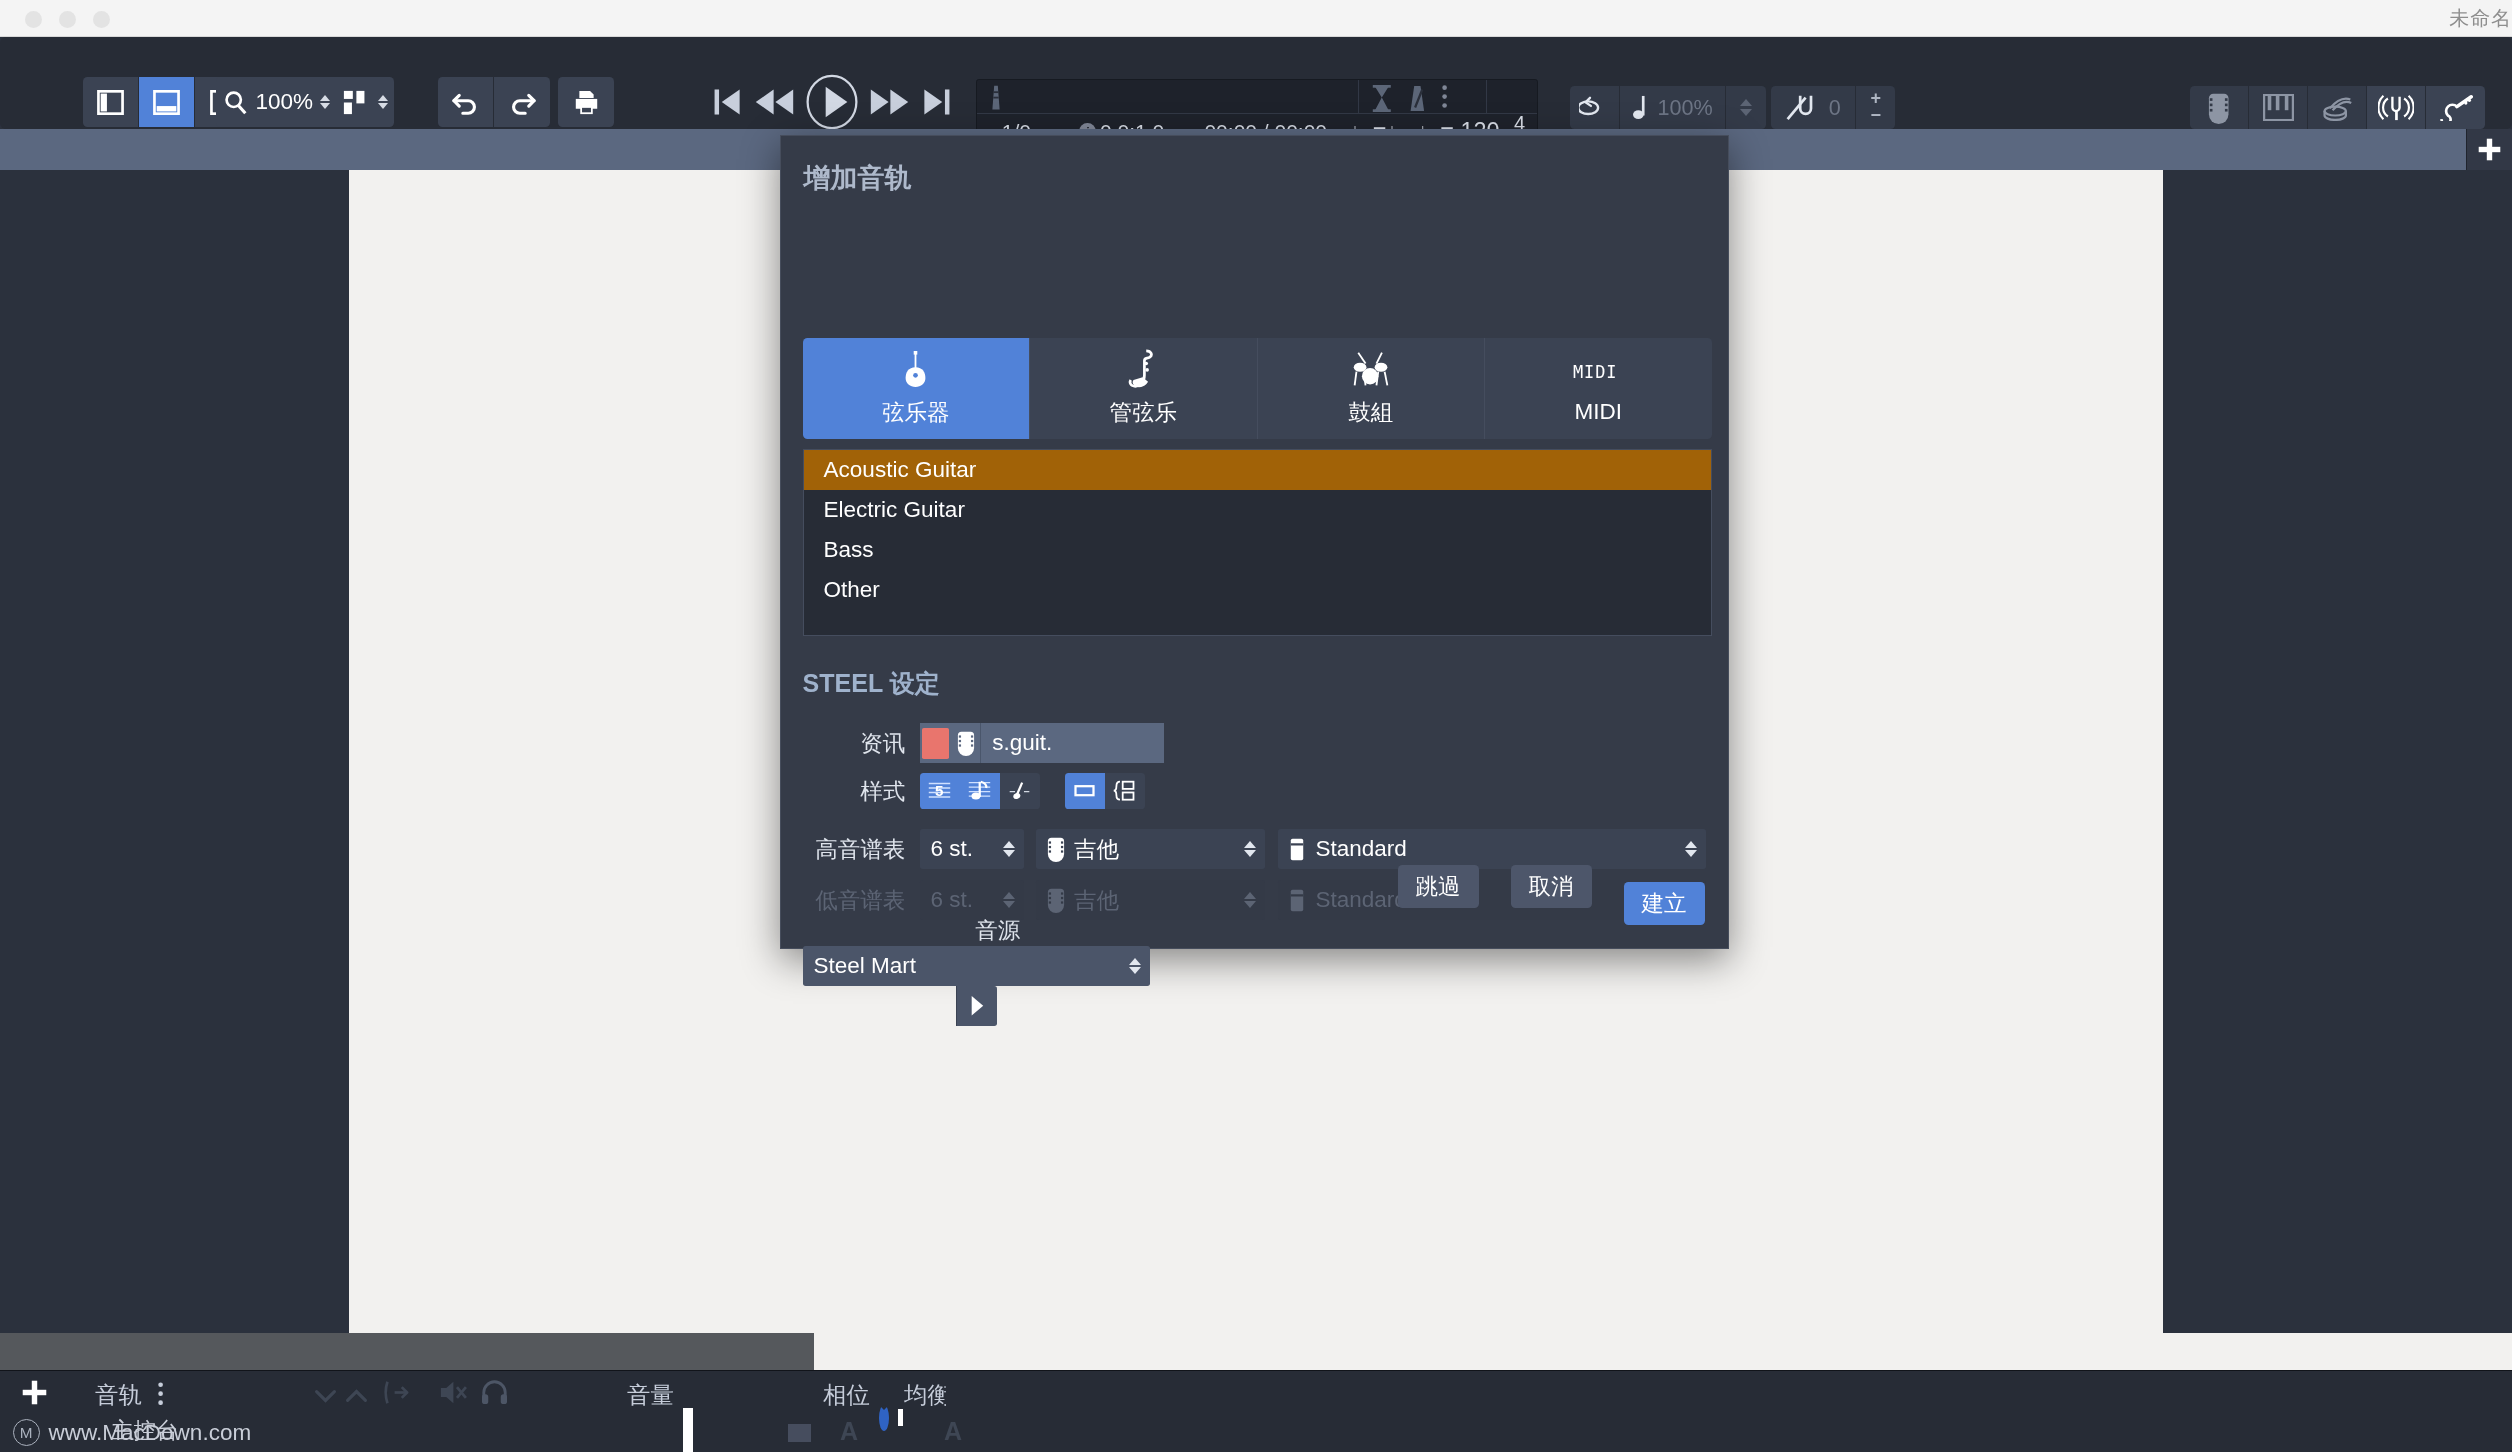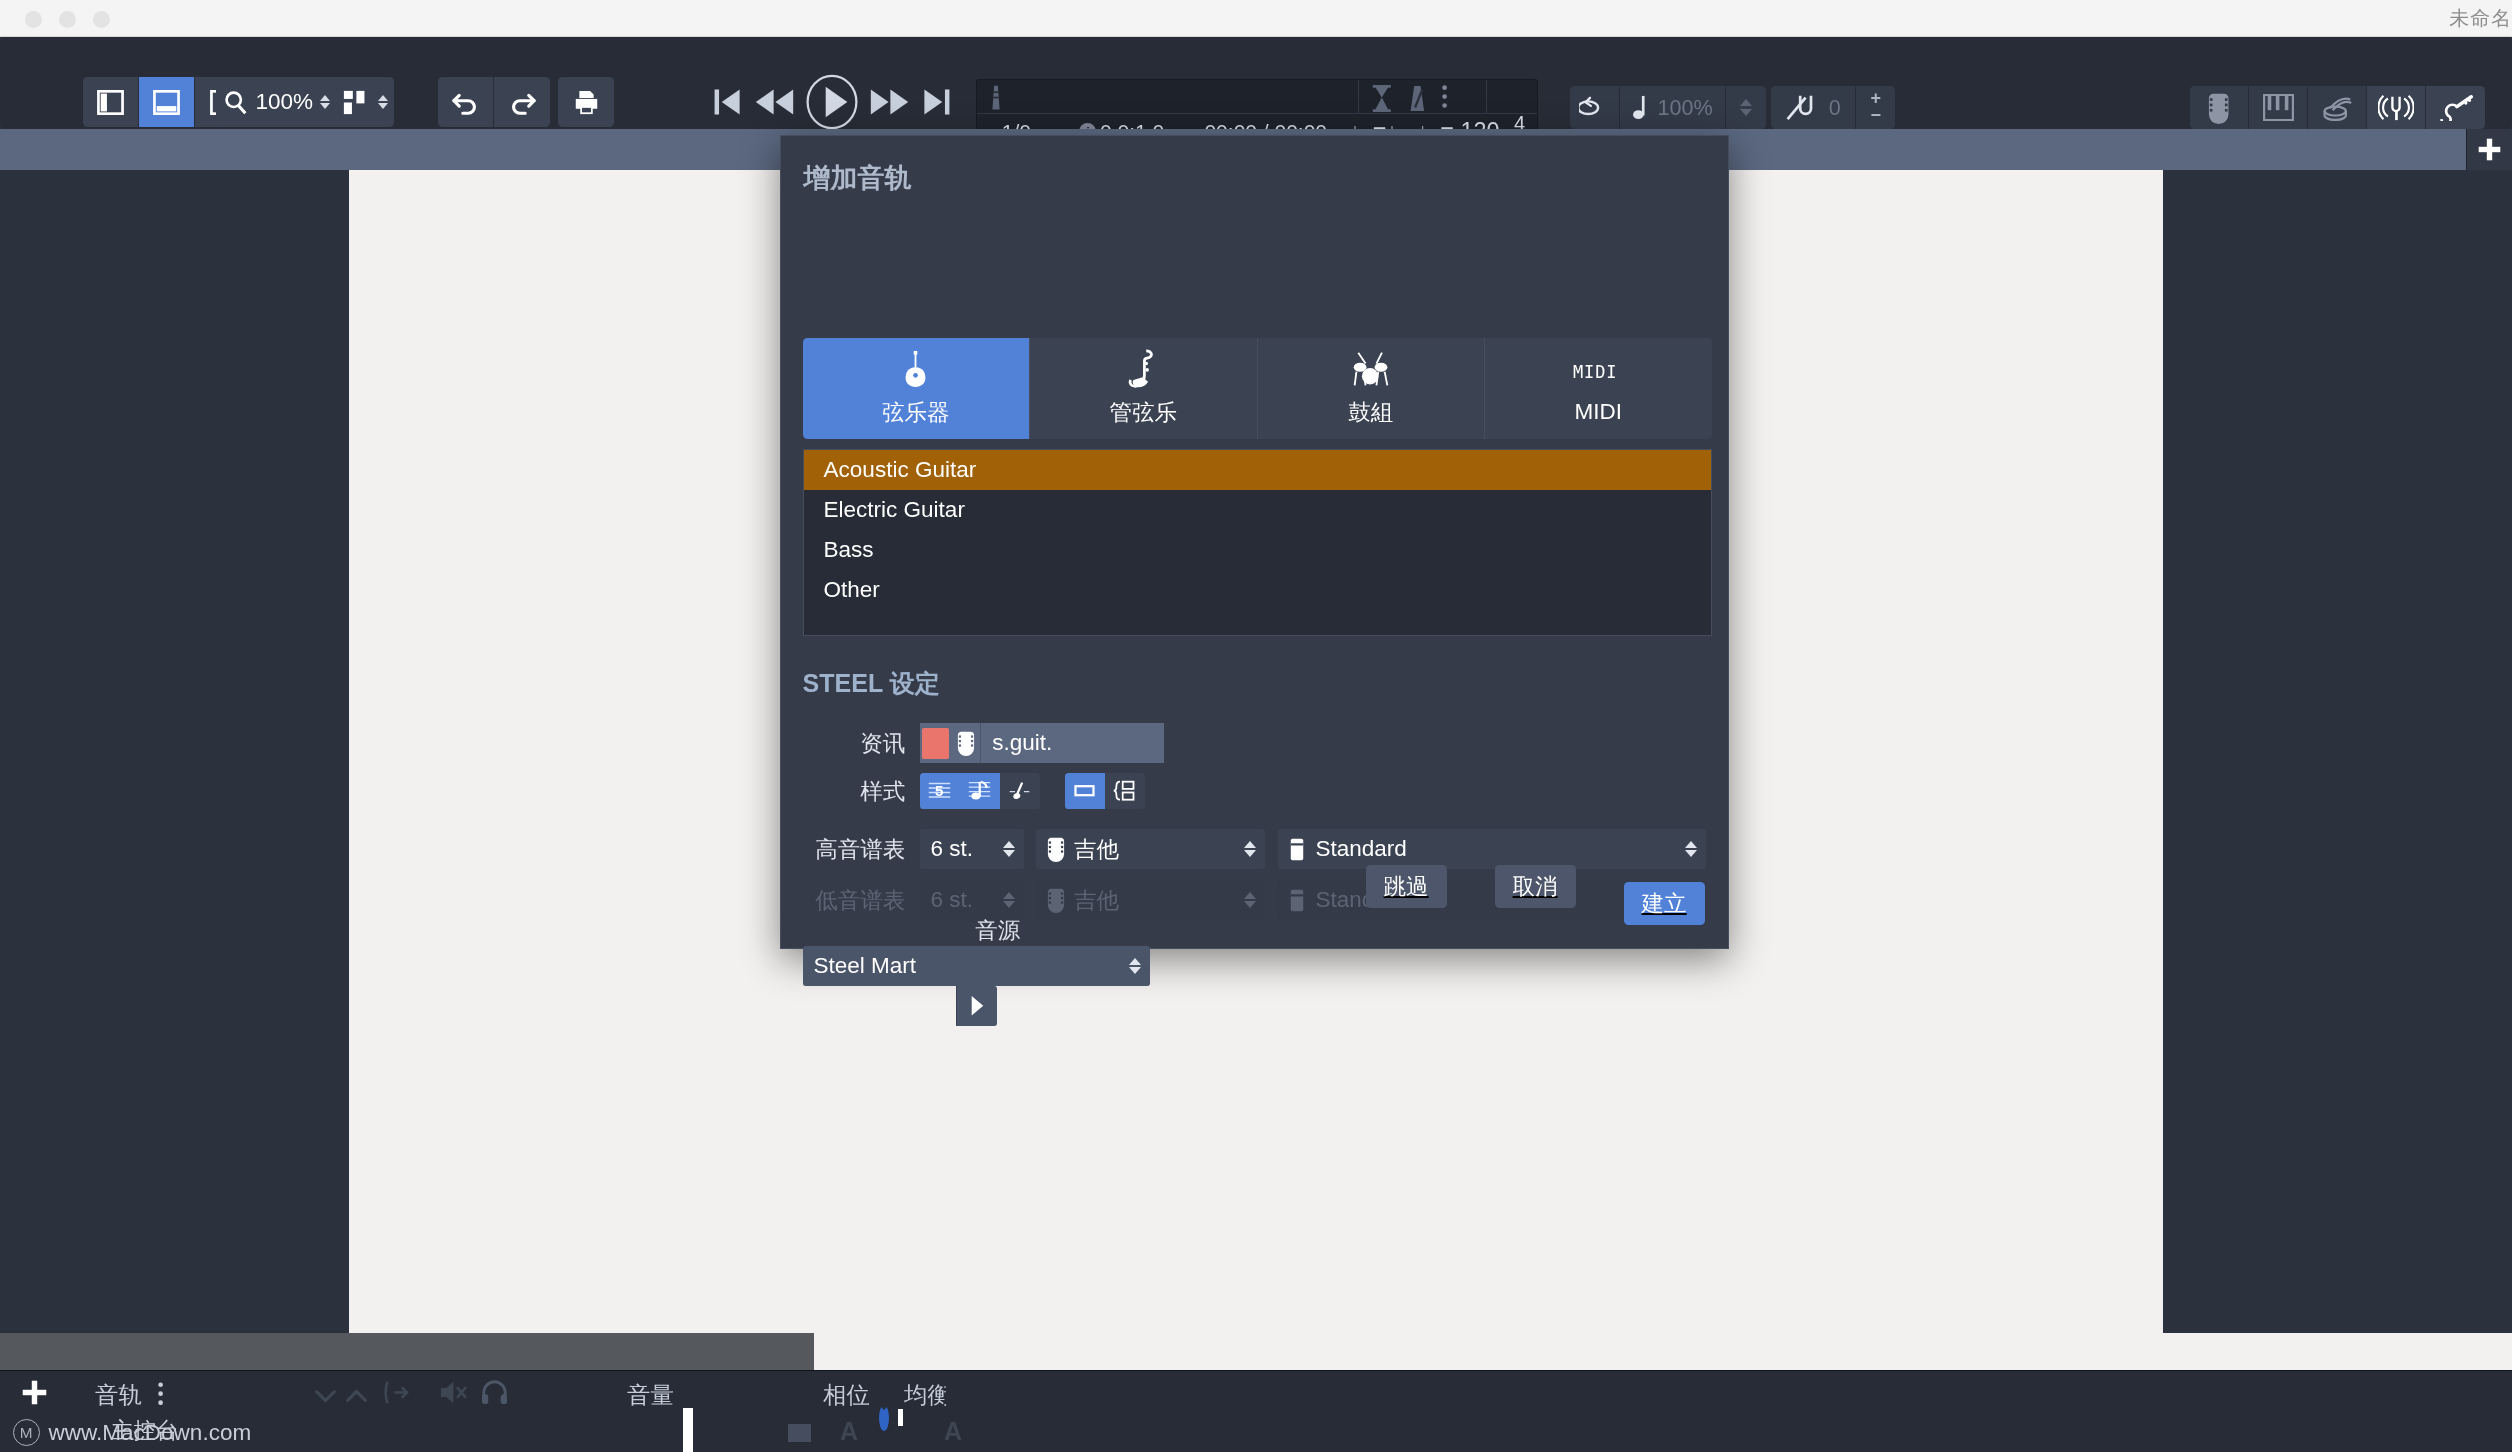--- a/index.html
+++ b/index.html
@@ -201,21 +201,21 @@
   .chev.dim b.u { border-bottom-color: #5c6474; }
   .chev.dim b.d { border-top-color: #5c6474; }
 
   .toggle-grp { display: flex; border-radius: 3.6px; overflow: hidden; }
   .tgl {
     width: 40px; height: 36px; background: #3b4353;
     display: flex; align-items: center; justify-content: center;
   }
   .tgl.on { background: #5182d8; }
 
-  .btnrow { position: absolute; right: 23.4px; bottom: 23.4px; display: flex; gap: 48px; text-decoration: underline; }
+  .btnrow { position: absolute; right: 23.4px; bottom: 23.4px; display: flex; gap: 32px; }
   .dbtn {
     min-width: 81px; height: 43px; border-radius: 4.5px;
     display: flex; align-items: center; justify-content: center;
     color: #fff; font-size: 22.5px; padding: 0 16px; background: #4d566a;
   }
   .dbtn.primary { background: #5182d8; margin-top: 17px; }
 
   
   .mixer {
     position: absolute; left: 0; top: 1370px; width: 2512px; height: 82px;

